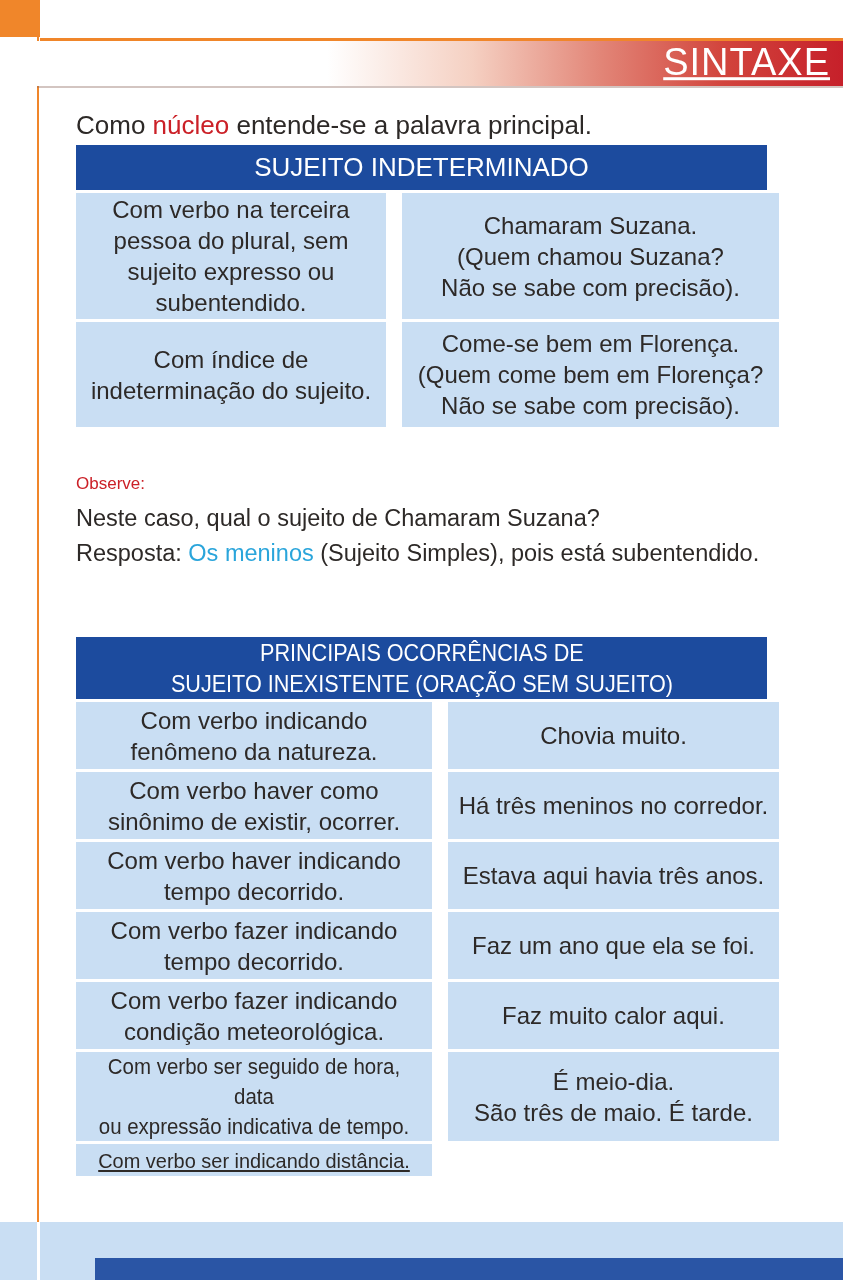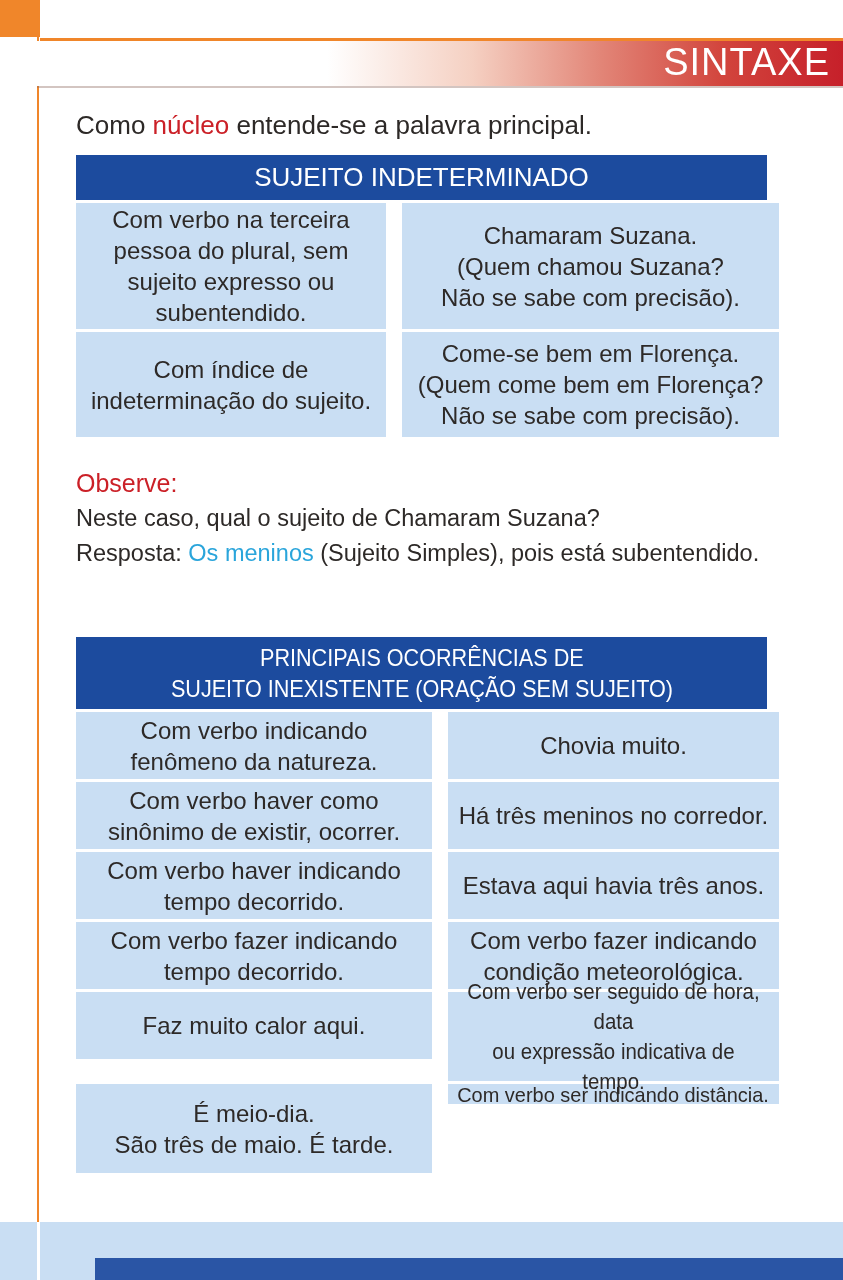--- a/index.html
+++ b/index.html
@@ -12,58 +12,58 @@
   .top-rule   { position:absolute; left:40px; top:38px; width:803px; height:3px; background:#f0862a; }
   .left-rule  { position:absolute; left:37px; top:37px; width:2px; height:1185px; background:#f0862a; }
   
   .title-band {
     position:absolute; left:37px; top:41px; width:806px; height:45px;
     background:linear-gradient(to right,#ffffff 0%,#ffffff 36%,#f5d0c2 54%,#e28577 70%,#d2453d 85%,#c6202a 100%);
     box-shadow:0 2px 0 rgba(140,103,92,0.38);
   }
   .title-band .title {
     position:absolute; right:13px; top:50%; transform:translateY(-53%);
-    color:#ffffff; font-size:38px; letter-spacing:1px; font-weight:400;
+    color:#ffffff; font-size:38px; letter-spacing:1px; font-weight:400;text-decoration:underline;
   }
   
   .intro {
     position:absolute; left:76px; top:107px; width:691px; margin:0;
     text-align:left; font-size:26px; line-height:36px;
   }
   .red  { color:#cb2027; }
   .cyan { color:#2aa5db;margin-top:12px; }
   
   .table { position:absolute; left:76px; width:691px; }
-  .t1 { top:155px; }
+  .t1 { top:145px; }
   .t2 { top:637px; }
   .thead {
     background:#1c4b9e; color:#ffffff; margin-bottom:3px;
     display:flex; align-items:center; justify-content:center; text-align:center;
   }
   .t1 .thead { height:45px; font-size:26px; }
-  .t2 .thead { height:72px; font-size:24px; line-height:31px; flex-direction:column; }
+  .t2 .thead { height:62px; font-size:24px; line-height:31px; flex-direction:column; }
   .t2 .thead .hline { display:inline-block; transform:scaleX(0.9); transform-origin:center; white-space:nowrap; }
   .tgrid { display:grid; gap:3px 16px; }
   .t1 .tgrid { grid-template-columns:310px 377px; }
   .t2 .tgrid { grid-template-columns:356px 331px; }
   .cell {
     background:#c9def3; display:flex; align-items:center; justify-content:center;
     text-align:center; white-space:pre-line; font-size:24px; line-height:31px;
   }
   .hA { height:126px; } 
   .hB { height:105px; } 
   .h67 { height:67px; } 
   .h89 { height:89px; } 
-  .h32 { height:20px; } 
+  .h32 { height:32px;text-decoration:underline; } 
   .squeeze1 { display:inline-block; font-size:22px; line-height:30px; transform:scaleX(0.93); transform-origin:center; }
   .squeeze2 { display:inline-block; font-size:21px; transform:scaleX(0.95); transform-origin:center; white-space:nowrap; }
   .squeeze3 { display:inline-block; font-size:19px; transform:scaleX(0.91); transform-origin:center; white-space:nowrap; }
   
   .observe { position:absolute; left:76px; top:466px; width:720px; font-size:23.5px; line-height:35px; }
-  .observe .observe-label { color:#cb2027; font-size:25px; }
+  .observe .observe-label { color:#cb2027; font-size:17px; }
   .observe div { white-space:nowrap; }
   
   .bottom-band     { position:absolute; left:0; top:1222px; width:843px; height:58px; background:#c9def3; }
   .bottom-band-gap { position:absolute; left:37px; top:1222px; width:3px; height:58px; background:#ffffff; }
   .bottom-bar      { position:absolute; left:95px; top:1258px; width:748px; height:22px; background:#2a55a5; }
 </style>
 </head>
 <body>
 
 <div class="page">
@@ -112,20 +112,21 @@
 fenômeno da natureza.</div>
       <div class="cell h67">Chovia muito.</div>
       <div class="cell h67">Com verbo haver como
 sinônimo de existir, ocorrer.</div>
       <div class="cell h67">Há três meninos no corredor.</div>
       <div class="cell h67">Com verbo haver indicando
 tempo decorrido.</div>
       <div class="cell h67">Estava aqui havia três anos.</div>
       <div class="cell h67">Com verbo fazer indicando
 tempo decorrido.</div>
+      <div class="cell h67">Faz um ano que ela se foi.</div>
       <div class="cell h67">Com verbo fazer indicando
 condição meteorológica.</div>
       <div class="cell h67">Faz muito calor aqui.</div>
       <div class="cell h89"><span class="squeeze1">Com verbo ser seguido de hora, data
 ou expressão indicativa de tempo.</span></div>
       <div class="cell h89">É meio-dia.
 São três de maio. É tarde.</div>
       <div class="cell h32"><span class="squeeze2">Com verbo ser indicando distância.</span></div>
     </div>
   </div>

